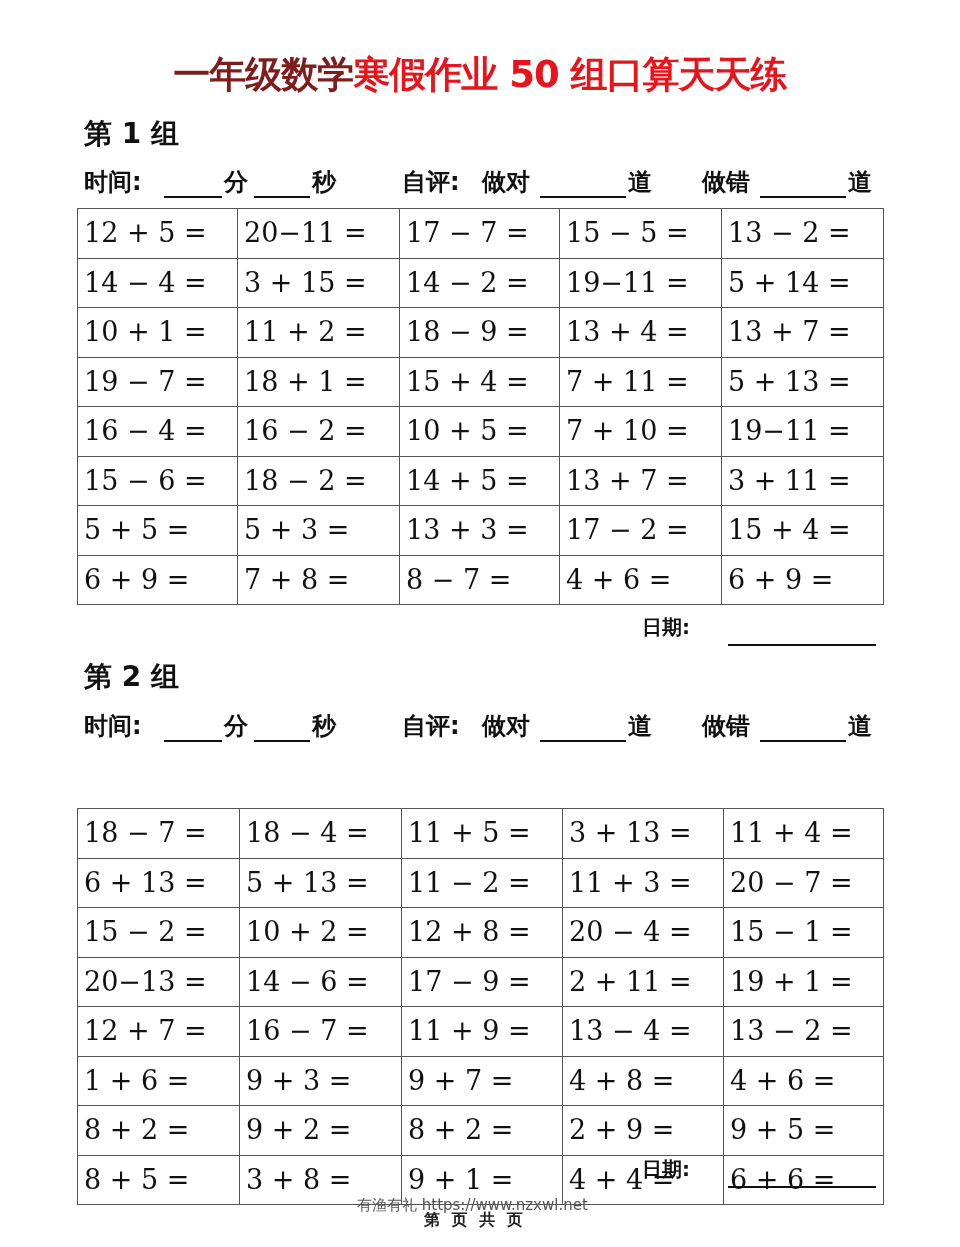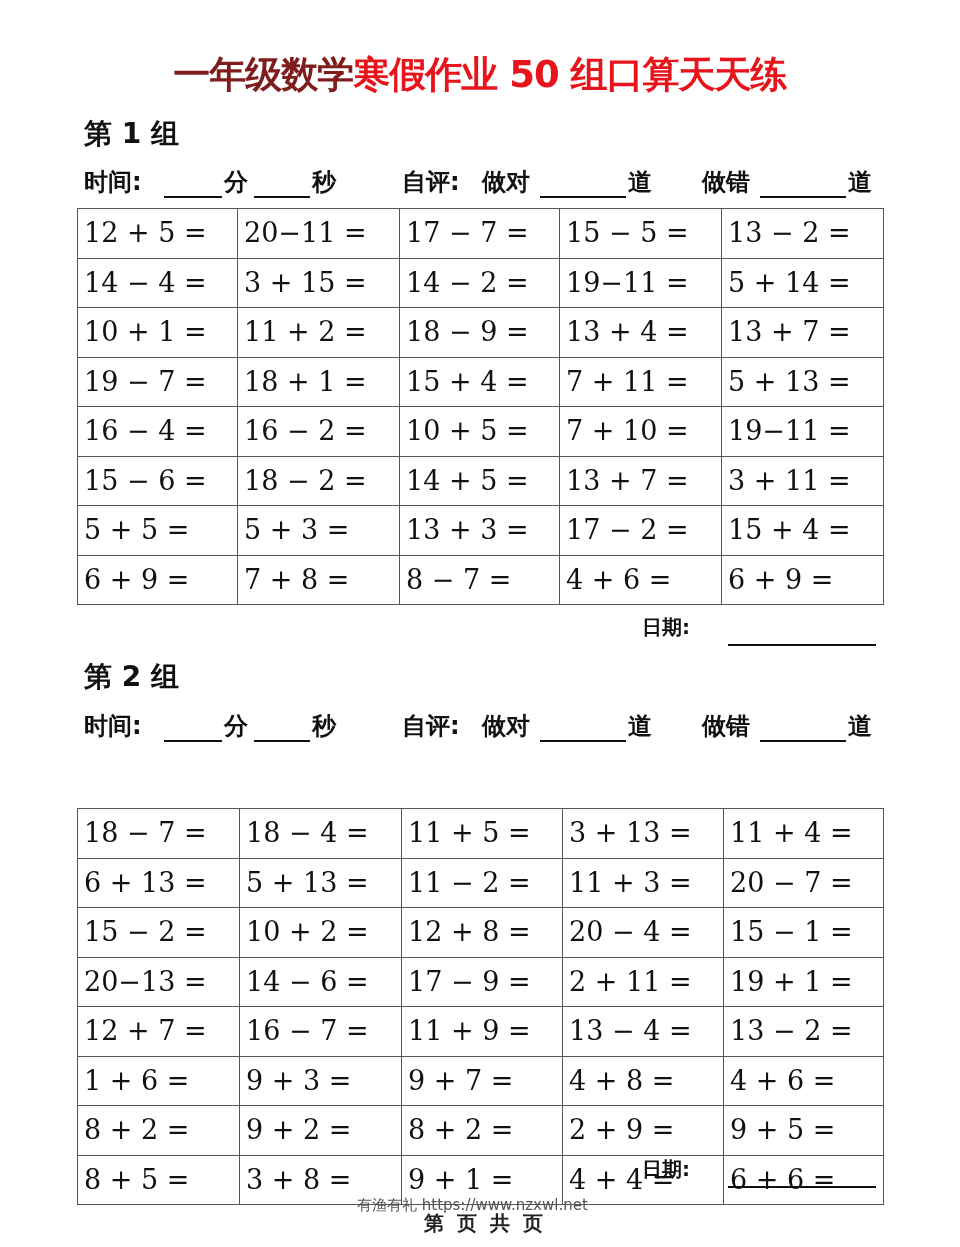--- a/index.html
+++ b/index.html
@@ -21,21 +21,21 @@
   table.grid td { border: 1px solid #555; height: 48.5px; padding: 0 0 0 6px;
                   font-size: 27px; line-height: 48px; white-space: nowrap;
                   font-family: "DejaVu Serif", "Liberation Serif", serif; }
   .date-row { position: absolute; left: 640px; width: 240px; height: 40px;
               font-family: "DejaVu Sans", sans-serif; font-weight: bold; font-size: 20px; }
   .date-row .lbl { position: absolute; left: 2px; top: 4px; }
   .date-row .line { position: absolute; left: 88px; top: 34px; width: 148px; border-bottom: 2px solid #111; }
   .footer-src { position: absolute; top: 1196px; left: 357px; font-family: "DejaVu Sans", sans-serif;
                 font-size: 15px; color: #555; }
   .footer-page { position: absolute; top: 1210px; left: 424px; font-family: "DejaVu Sans", sans-serif;
-                 font-size: 20px; color: #222; font-weight: bold; word-spacing: 6px; }
+                 font-size: 16px; color: #222; font-weight: bold; word-spacing: 6px; }
 </style>
 </head>
 <body>
 
 <div class="title">
   <span class="black">一年级数学</span><span class="red">寒假作业 50 组口算天天练</span>
 </div>
 
 <div class="group-head" style="top:116px;">第 1 组</div>
 

